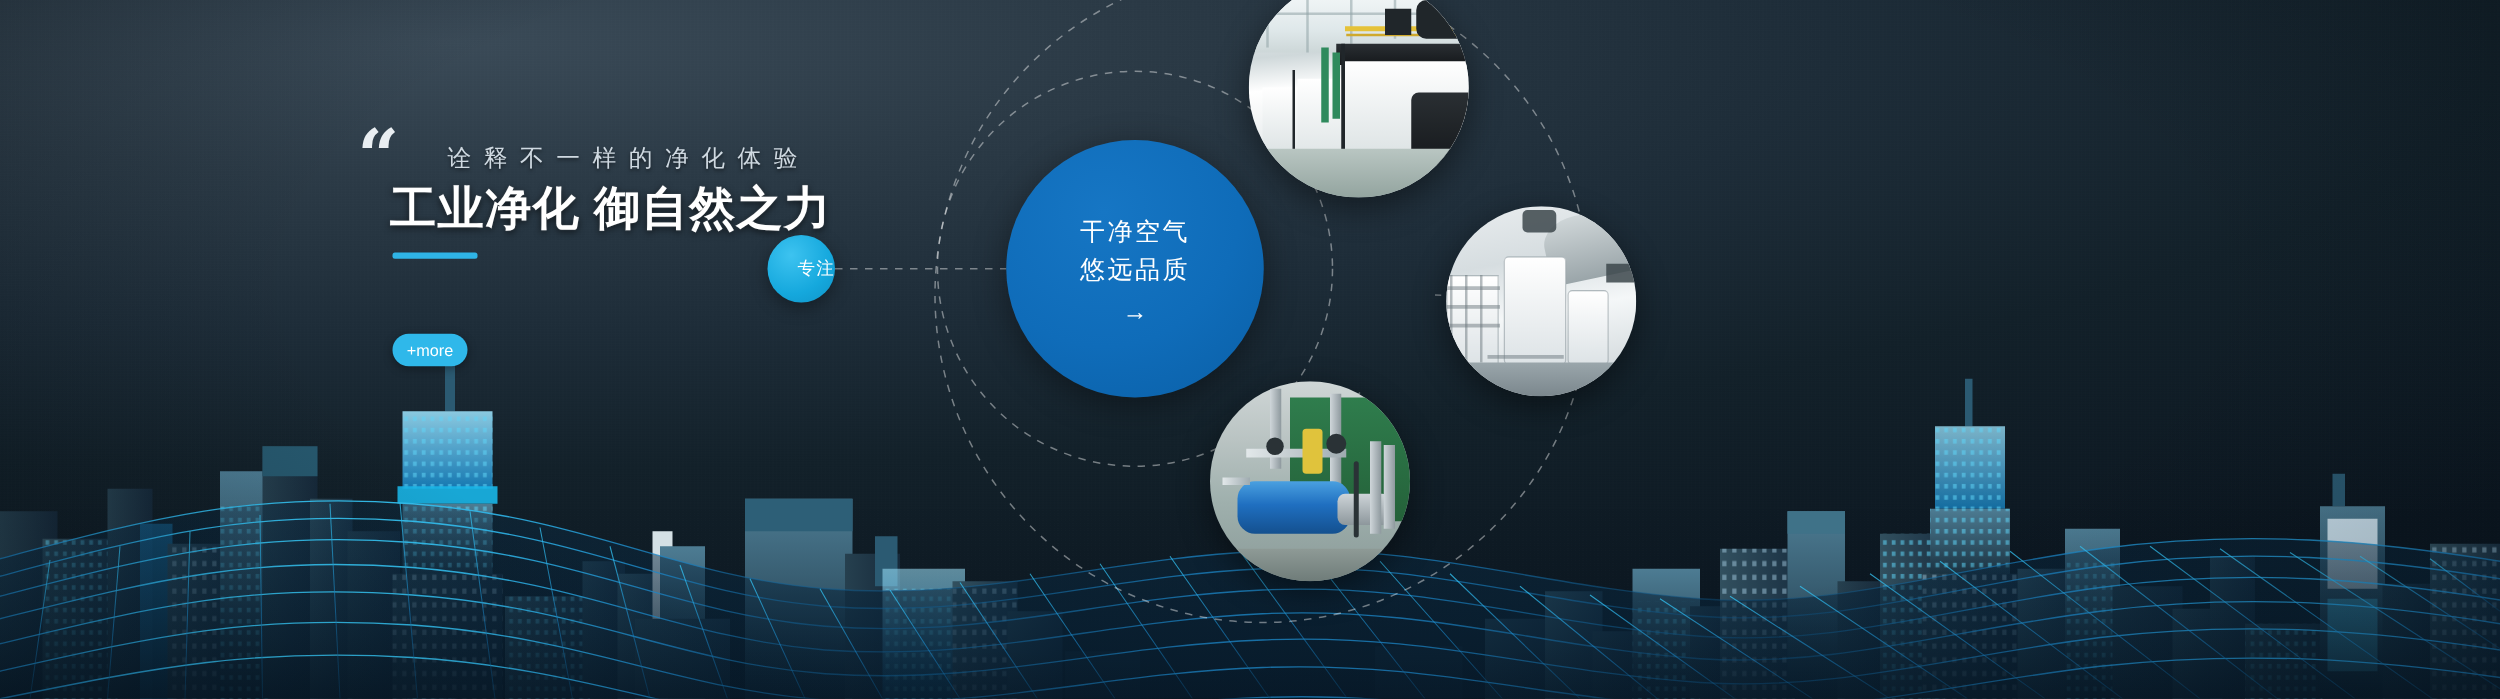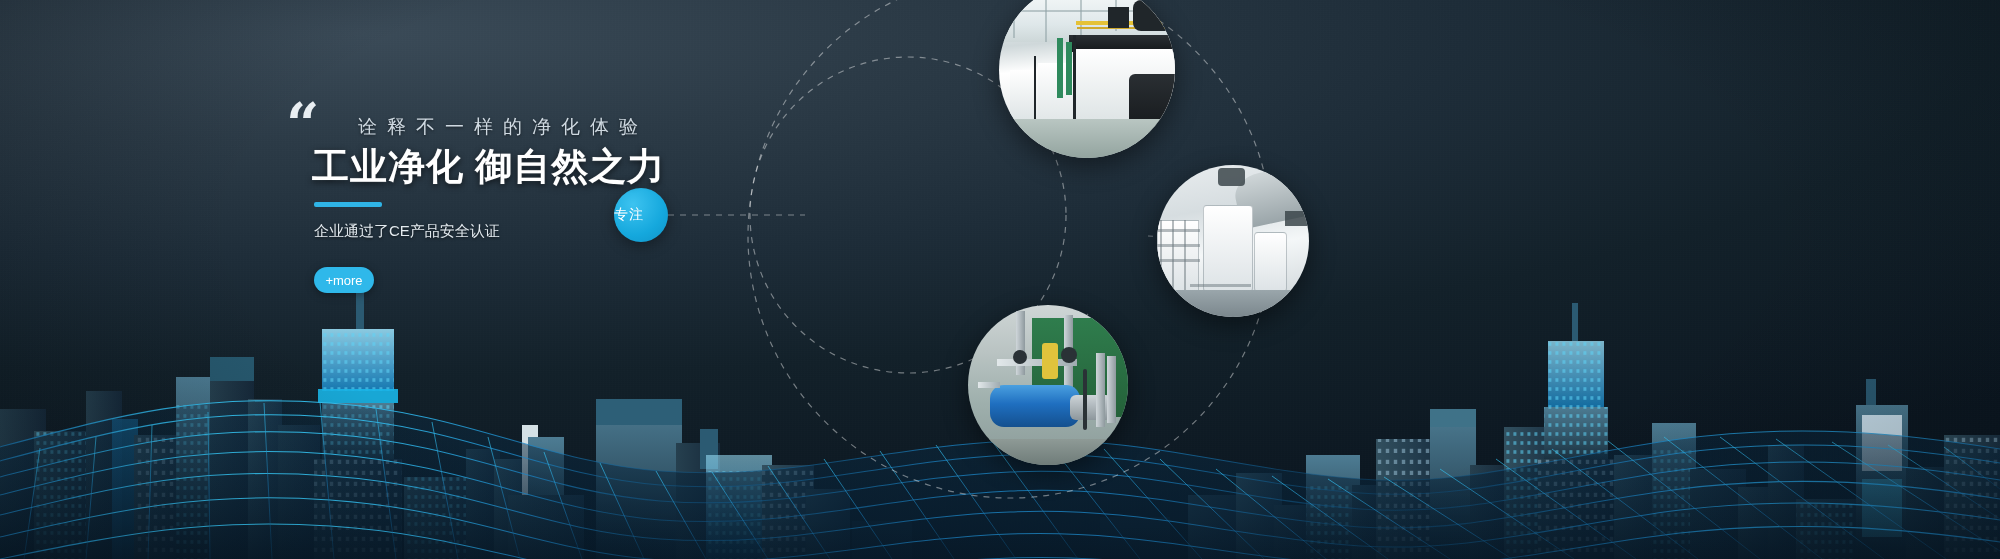--- a/index.html
+++ b/index.html
@@ -31,21 +31,21 @@
   .more{position:absolute;left:28px;top:171px;width:60px;height:26px;border-radius:14px;
     background:#2fb8ea;color:#fff;font-size:13px;display:flex;align-items:center;justify-content:center;
     cursor:pointer;box-shadow:0 2px 8px rgba(0,0,0,.35);}
 
   
   .orbits{position:absolute;left:0;top:0;width:2000px;height:559px;pointer-events:none;}
 
   
   .focus-dot{position:absolute;left:614px;top:188px;width:54px;height:54px;border-radius:50%;
     background:radial-gradient(circle at 35% 30%, #3dc3f0 0%, #15a8dd 60%, #0f93c7 100%);
-    display:flex;align-items:center;justify-content:flex-start;color:#fff;font-size:14px;letter-spacing:1px;
+    display:flex;align-items:center;justify-content:flex-end;color:#fff;font-size:14px;letter-spacing:1px;
     cursor:pointer;box-shadow:0 4px 14px rgba(0,0,0,.35);}
 
   .main-circle{position:absolute;left:805px;top:112px;width:206px;height:206px;border-radius:50%;
     background:radial-gradient(circle at 38% 28%, #1676c4 0%, #0f6cb9 55%, #0a5fa6 100%);
     display:flex;flex-direction:column;align-items:center;justify-content:center;cursor:pointer;
     box-shadow:0 6px 26px rgba(0,0,0,.38);}
   .main-circle .l{color:#fff;font-size:20px;letter-spacing:2px;line-height:30px;}
   .main-circle .arw{color:#fff;font-size:20px;margin-top:9px;line-height:1;}
 
   
@@ -356,24 +356,28 @@
       <div class="dkpipe" style="left:72%;top:40%;width:4px;height:38%"></div>
       <div class="pipe" style="left:6%;top:48%;width:14%;height:6px"></div>
       <div class="floor"></div>
     </div>
   </div>
 
   <div class="focus-dot">
     <span>专注</span>
   </div>
 
+  <div class="main-circle">
+    <div class="l">干净空气</div>
+    <div class="l">悠远品质</div>
+    <div class="arw">→</div>
+  </div>
 
   <div class="copy">
     <div class="qmark">“</div>
     <div class="eyebrow">诠释不一样的净化体验</div>
     <div class="headline">工业净化 御自然之力</div>
     <div class="rule"></div>
     <div class="desc">
-      <div>企业通过了CE产品安全认证</div>
     </div>
     <div class="more">+more</div>
   </div>
 </div>
 
 </body></html>

